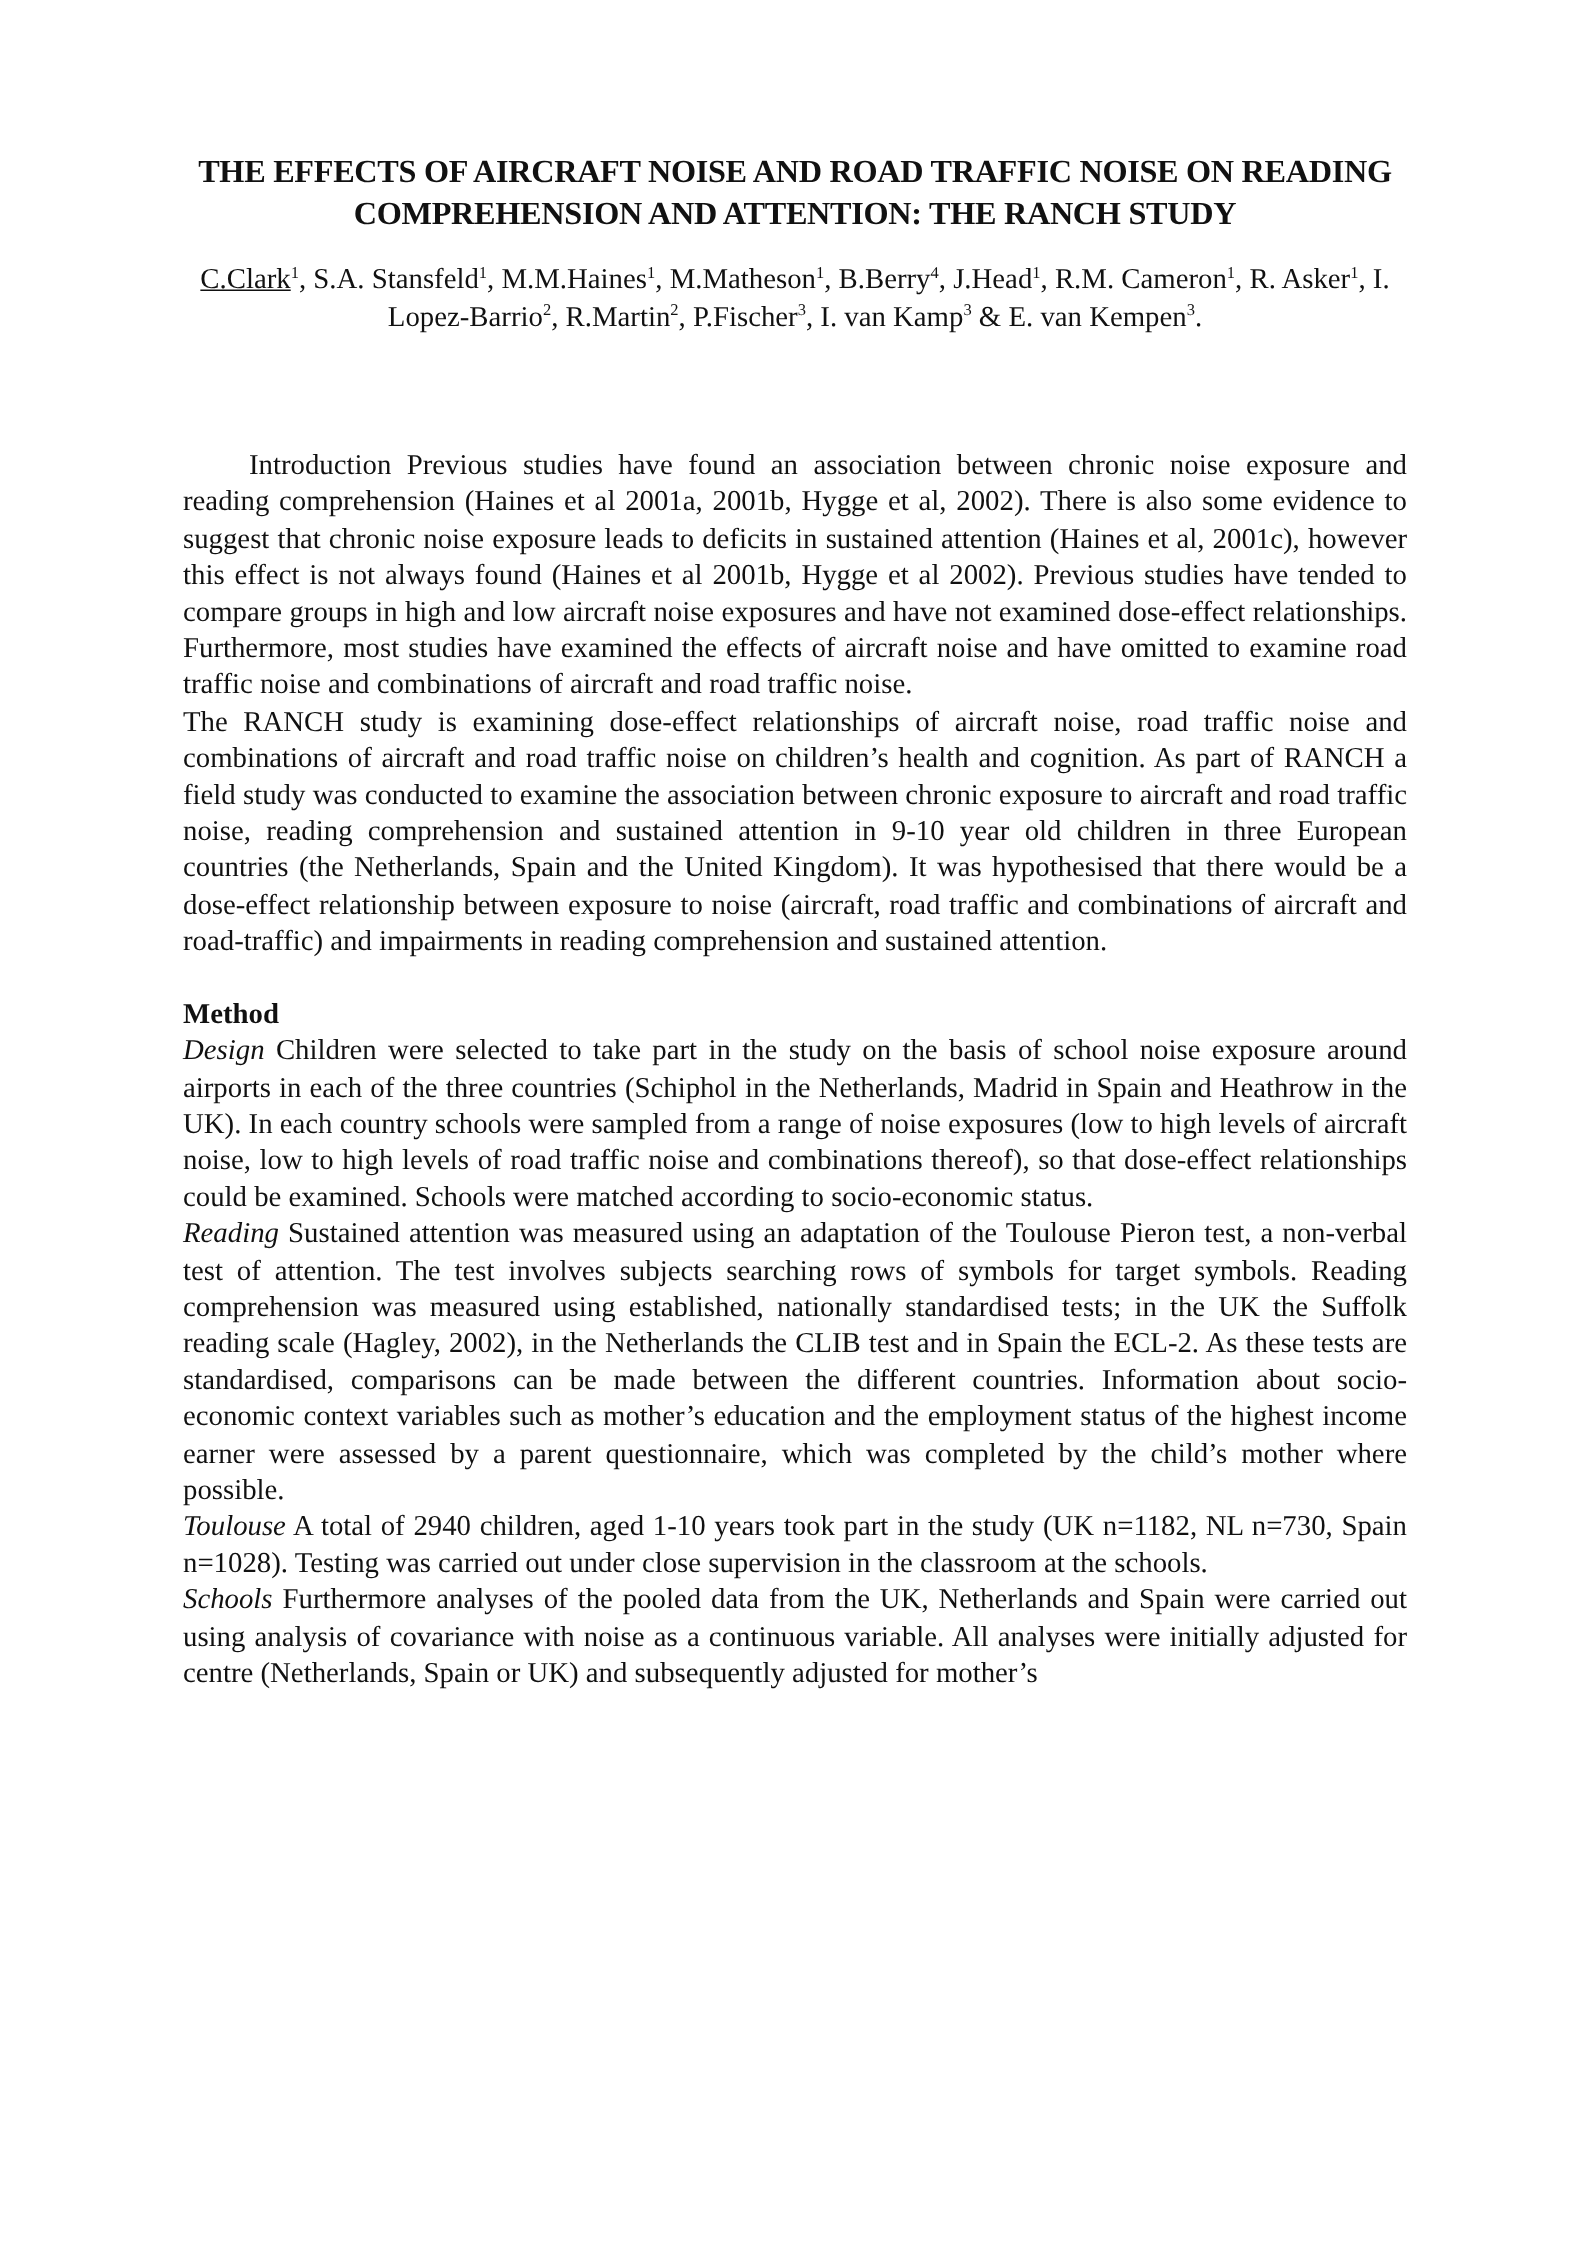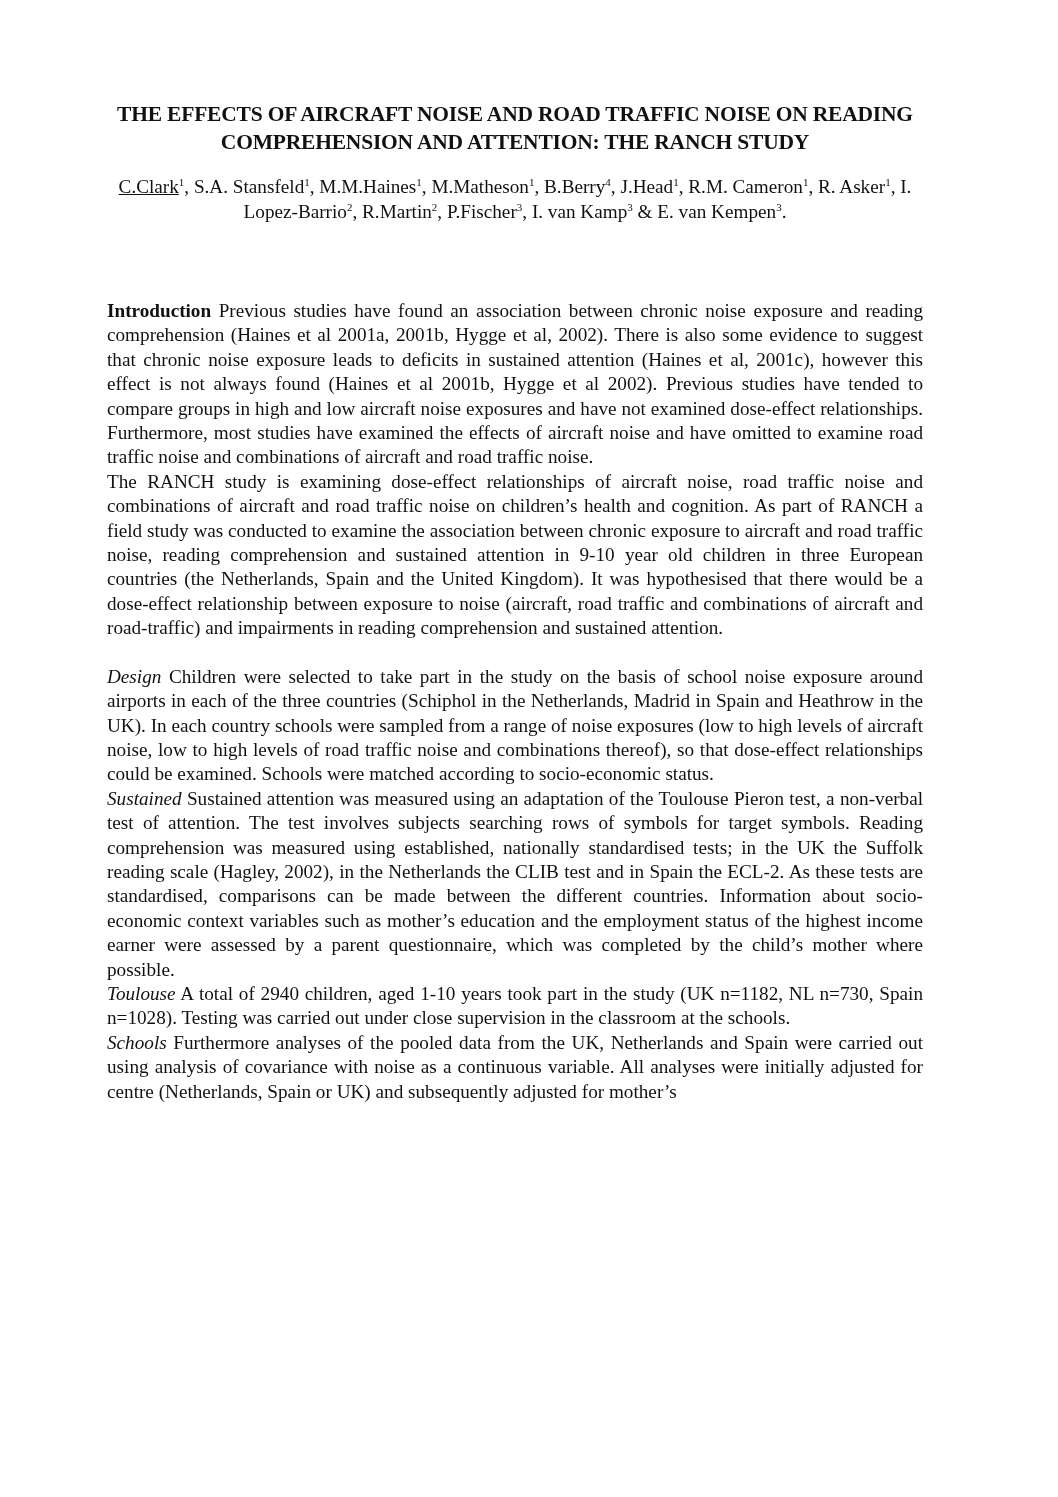--- a/index.html
+++ b/index.html
@@ -10,21 +10,21 @@
     body {
       width: 1058px;
       height: 1497px;
       position: relative;
       overflow: hidden;
       font-family: "Liberation Serif", "DejaVu Serif", serif;
       color: #111111;
     }
     .page {
       position: absolute;
-      left: 107px;
+      left: 122px;
       top: 100px;
       width: 816px;
     }
     .title {
       font-weight: bold;
       font-size: 21.5px;
       line-height: 28px;
       text-align: center;
       margin: 0;
       letter-spacing: -0.2px;
@@ -50,21 +50,22 @@
       line-height: 24.4px;
       text-align: justify;
     }
     .para {
       margin: 0;
     }
     .section-gap {
       height: 24px;
     }
     .heading-inline {
-      font-weight: bold;
+      font-weight: normal;
+      margin-left: 44px;
     }
     .heading {
       font-weight: bold;
       margin: 0;
     }
     .subhead {
       font-style: italic;
       margin-top: 28px;
     }
   </style>
@@ -84,28 +85,29 @@
     <p class="para">
       <span class="heading-inline">Introduction</span>
       <span>Previous studies have found an association between chronic noise exposure and reading comprehension (Haines et al 2001a, 2001b, Hygge et al, 2002). There is also some evidence to suggest that chronic noise exposure leads to deficits in sustained attention (Haines et al, 2001c), however this effect is not always found (Haines et al 2001b, Hygge et al 2002). Previous studies have tended to compare groups in high and low aircraft noise exposures and have not examined dose-effect relationships. Furthermore, most studies have examined the effects of aircraft noise and have omitted to examine road traffic noise and combinations of aircraft and road traffic noise.</span>
     </p>
     <p class="para">
       <span>The RANCH study is examining dose-effect relationships of aircraft noise, road traffic noise and combinations of aircraft and road traffic noise on children’s health and cognition. As part of RANCH a field study was conducted to examine the association between chronic exposure to aircraft and road traffic noise, reading comprehension and sustained attention in 9-10 year old children in three European countries (the Netherlands, Spain and the United Kingdom). It was hypothesised that there would be a dose-effect relationship between exposure to noise (aircraft, road traffic and combinations of aircraft and road-traffic) and impairments in reading comprehension and sustained attention.</span>
     </p>
 
     <div class="section-gap"></div>
 
+    <p class="heading">Method</p>
 
     <p class="para">
       <span class="subhead">Design</span>
       <span>Children were selected to take part in the study on the basis of school noise exposure around airports in each of the three countries (Schiphol in the Netherlands, Madrid in Spain and Heathrow in the UK). In each country schools were sampled from a range of noise exposures (low to high levels of aircraft noise, low to high levels of road traffic noise and combinations thereof), so that dose-effect relationships could be examined. Schools were matched according to socio-economic status.</span>
     </p>
 
     <p class="para">
-      <span class="subhead">Sustained</span>
+      <span class="subhead">Reading</span>
       <span>Sustained attention was measured using an adaptation of the Toulouse Pieron test, a non-verbal test of attention. The test involves subjects searching rows of symbols for target symbols. Reading comprehension was measured using established, nationally standardised tests; in the UK the Suffolk reading scale (Hagley, 2002), in the Netherlands the CLIB test and in Spain the ECL-2. As these tests are standardised, comparisons can be made between the different countries. Information about socio-economic context variables such as mother’s education and the employment status of the highest income earner were assessed by a parent questionnaire, which was completed by the child’s mother where possible.</span>
     </p>
 
     <p class="para">
       <span class="subhead">Toulouse</span>
       <span>A total of 2940 children, aged 1-10 years took part in the study (UK n=1182, NL n=730, Spain n=1028). Testing was carried out under close supervision in the classroom at the schools.</span>
     </p>
 
     <p class="para">
       <span class="subhead">Schools</span>

